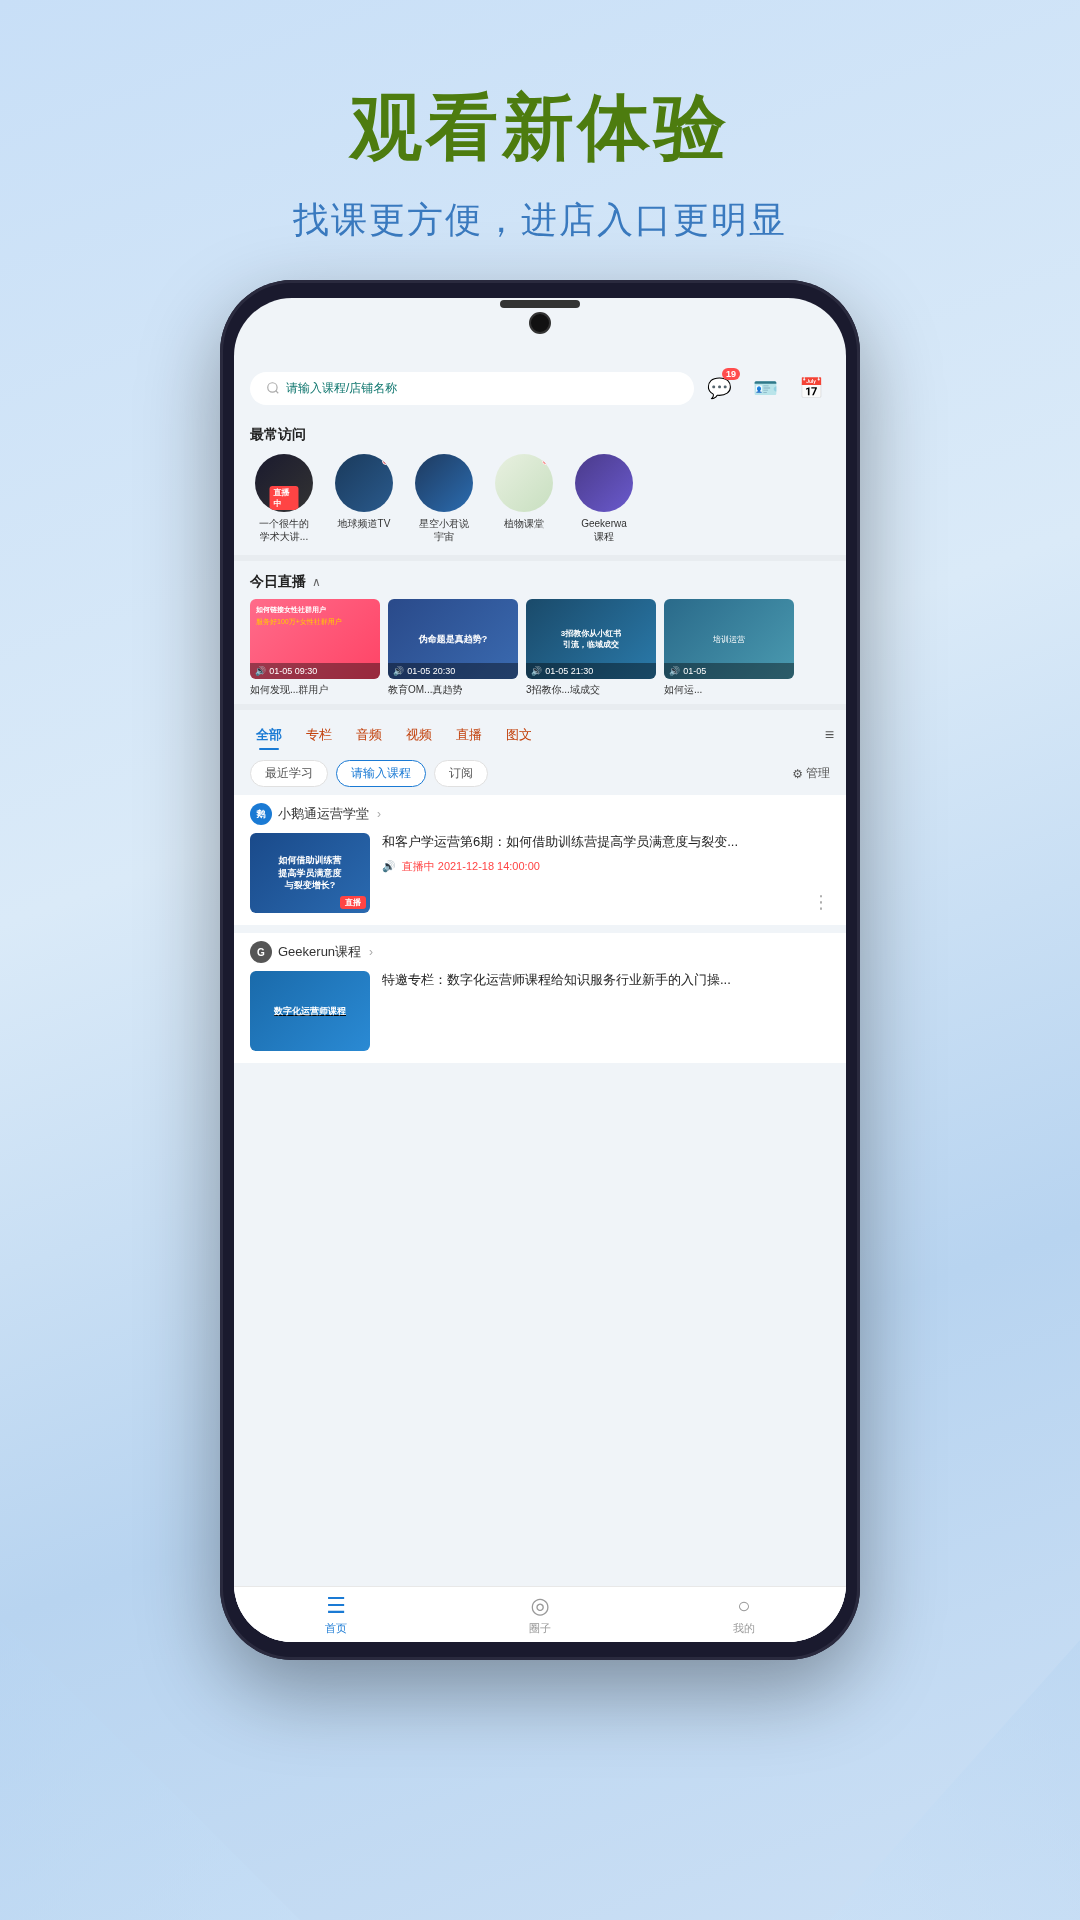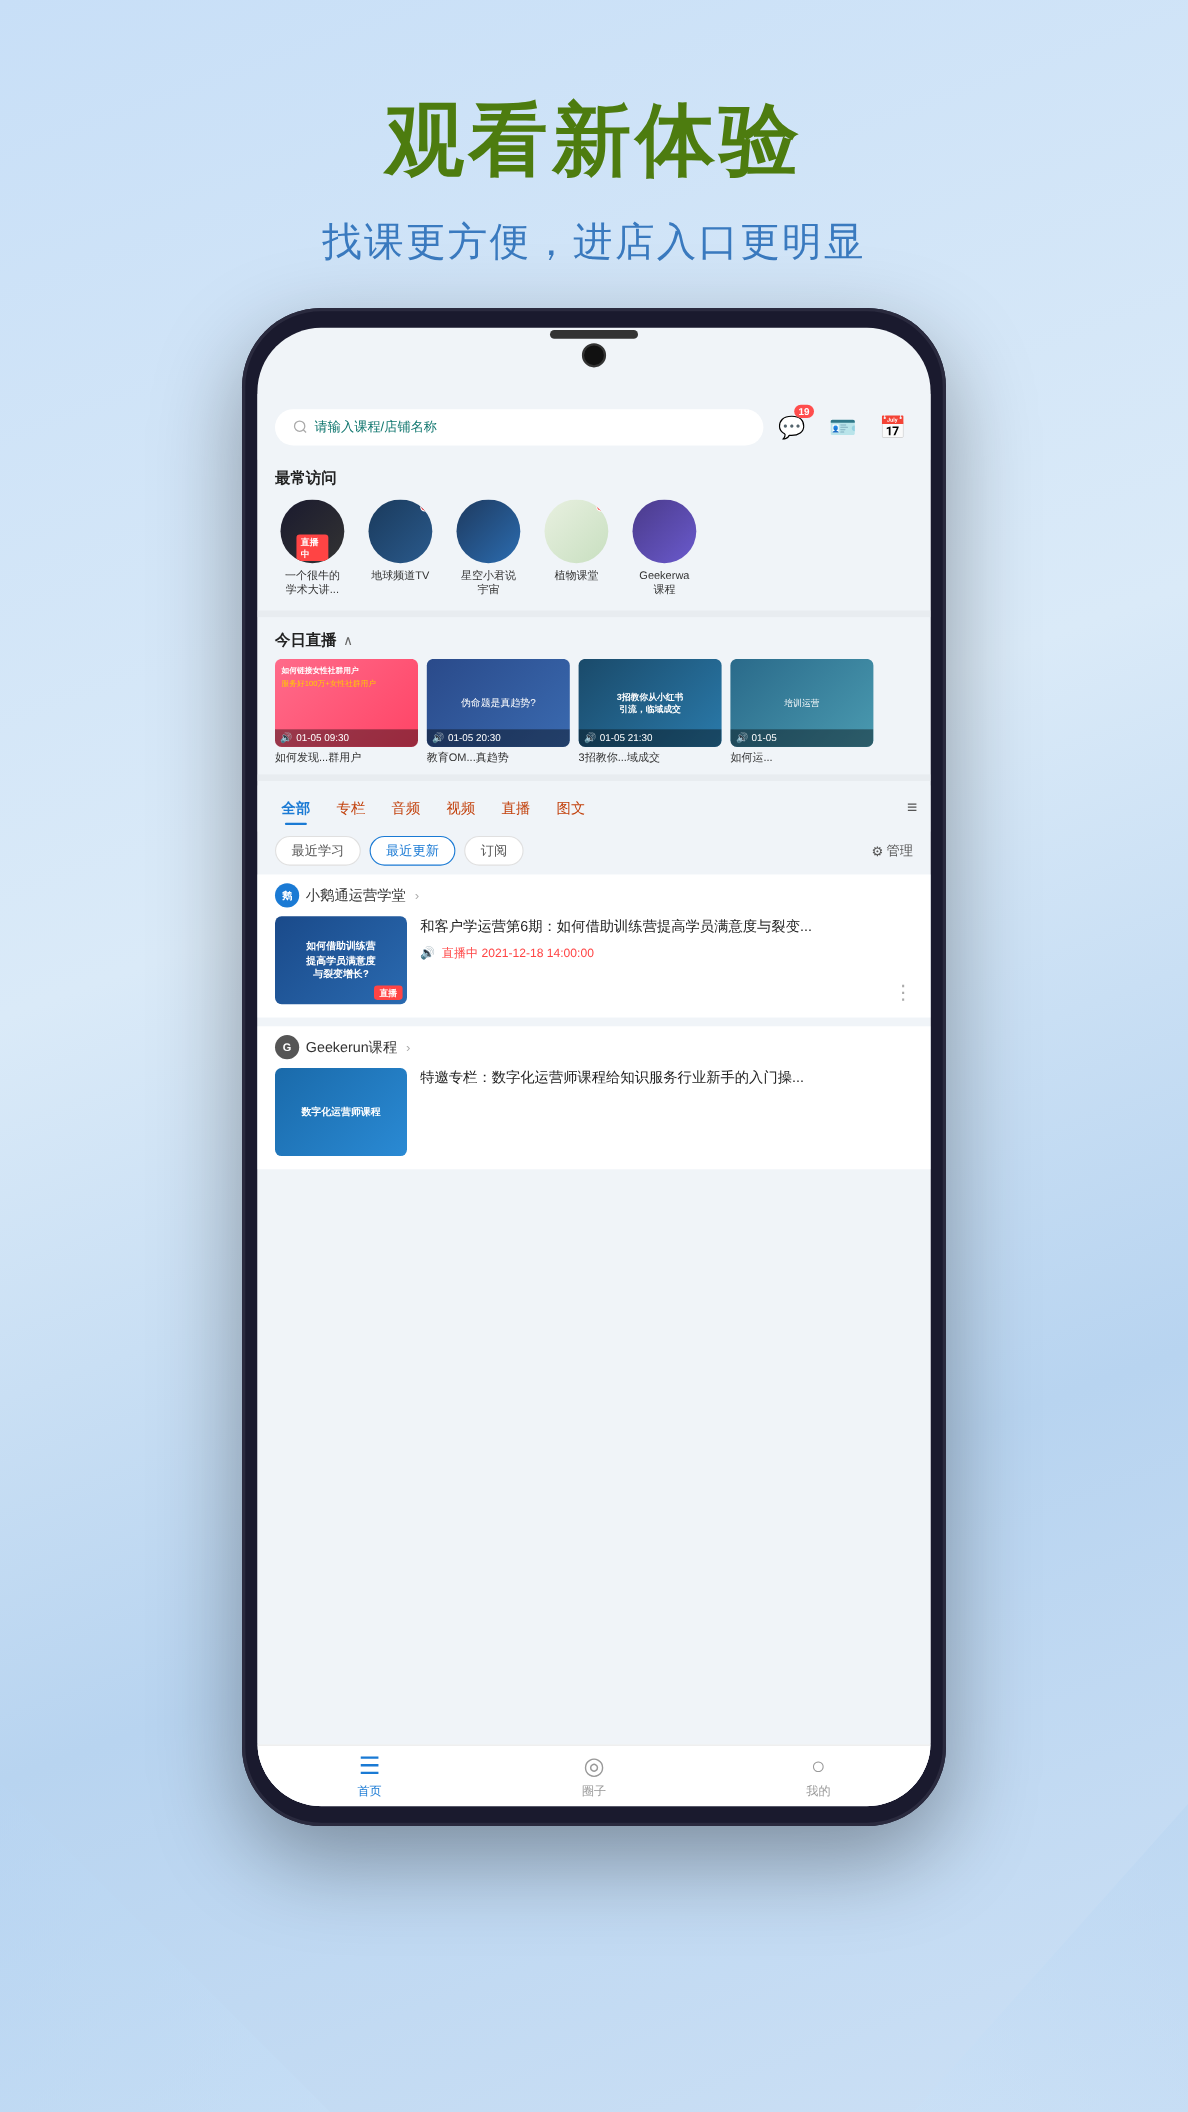--- a/index.html
+++ b/index.html
@@ -525,21 +525,21 @@
                   <span style="font-size:9px;">🔊</span>
                   <span class="thumb-time">01-05 09:30</span>
                 </div>
               </div>
               <div class="live-card-title">如何发现...群用户</div>
             </div>
 
             <div class="live-card">
               <div class="live-card-thumb thumb-bg-2">
                 <div style="width:100%;height:100%;display:flex;align-items:center;justify-content:center;">
-                  <span style="font-size:9px;color:#fff;text-align:center;font-weight:normal;">伪命题是真趋势?</span>
+                  <span style="font-size:9px;color:#fff;text-align:center;font-weight:bold;">伪命题是真趋势?</span>
                 </div>
                 <div class="thumb-overlay">
                   <span style="font-size:9px;">🔊</span>
                   <span class="thumb-time">01-05 20:30</span>
                 </div>
               </div>
               <div class="live-card-title">教育OM...真趋势</div>
             </div>
 
             <div class="live-card">
@@ -578,21 +578,21 @@
           <div class="tab-item">专栏</div>
           <div class="tab-item">音频</div>
           <div class="tab-item">视频</div>
           <div class="tab-item">直播</div>
           <div class="tab-item">图文</div>
           <div class="tab-menu">≡</div>
         </div>
 
         <div class="filter-row">
           <div class="filter-chip">最近学习</div>
-          <div class="filter-chip active">最近更新</div>
+          <div class="filter-chip active">请输入课程</div>
           <div class="filter-chip">订阅</div>
           <div class="manage-btn">
             <span>⚙</span>
             <span>管理</span>
           </div>
         </div>
 
         <div class="content-area">
 
           <div class="shop-section">
@@ -619,21 +619,21 @@
             </div>
           </div>
 
           <div class="shop-section">
             <div class="shop-header">
               <div class="shop-avatar" style="background:#555;font-size:10px;">G</div>
               <span class="shop-name">Geekerun课程</span>
               <span class="shop-arrow">›</span>
             </div>
             <div class="content-card">
-              <div class="card-thumb" style="background:linear-gradient(135deg,#1a6aaa,#2a8ad4);">
+              <div class="card-thumb" style="background:linear-gradient(135deg,#1a6aaa,#2a8ad4);text-decoration:underline;">
                 <div class="card-thumb-inner">
                   <span class="card-thumb-text">数字化运营师课程</span>
                 </div>
               </div>
               <div class="card-info">
                 <div class="card-title">特邀专栏：数字化运营师课程给知识服务行业新手的入门操...</div>
               </div>
             </div>
           </div>
 

